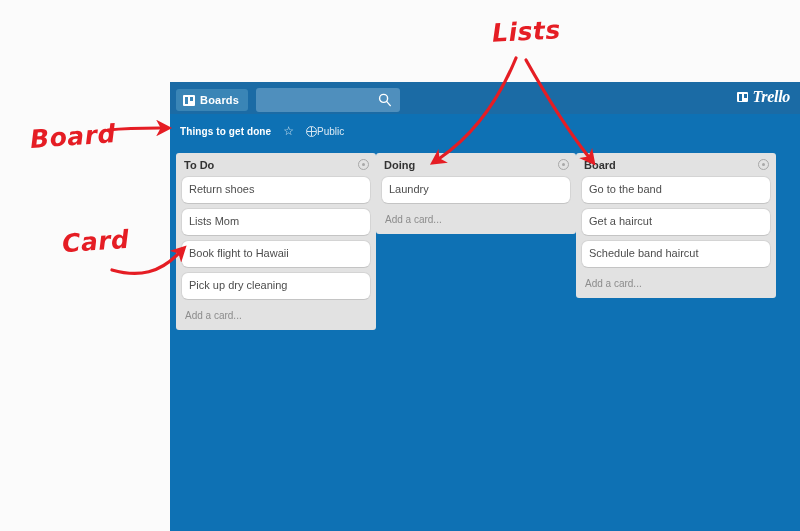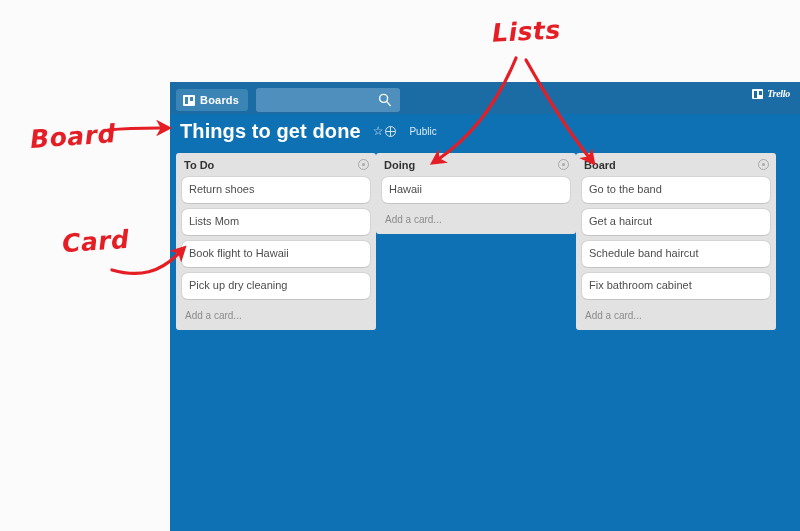--- a/index.html
+++ b/index.html
@@ -113,57 +113,57 @@
   }
   #trello-logo .board-glyph {
     width: 11px; height: 10px;
   }
   #trello-logo .board-glyph::before { background: #1b6ba5; }
   #trello-logo .board-glyph::after  { background: #1b6ba5; }
   #trello-wordmark {
     color: #ffffff;
     font-family: "Liberation Serif", serif;
     font-style: italic;
-    font-size: 10px;
+    font-size: 16px;
     font-weight: bold;
     letter-spacing: -0.3px;
   }
 
   
   #board-header {
     position: absolute;
     left: 0;
     top: 32px;
     width: 630px;
     height: 34px;
     display: flex;
     align-items: center;
     padding-left: 10px;
     box-sizing: border-box;
     background: #0e71b4;
   }
   #board-title {
     color: #ffffff;
-    font-size: 20px;
+    font-size: 10px;
     font-weight: bold;
     letter-spacing: 0.1px;
     cursor: pointer;
   }
   #board-star-icon {
     margin-left: 12px;
     color: #cfe3f0;
     font-size: 12px;
     line-height: 1;
     cursor: pointer;
   }
   #board-visibility {
-    margin-left: 2px;
+    margin-left: 12px;
     display: flex;
     align-items: flex-start;
-    gap: 13px;
+    gap: 0;
     cursor: pointer;
   }
   #globe-icon {
     width: 11px; height: 11px;
     border: 1px solid #d2e4f1;
     border-radius: 50%;
     position: relative;
     box-sizing: border-box;
   }
   #globe-icon::before {
@@ -323,35 +323,34 @@
       </div>
       <div class="add-card">Add a card...</div>
     </div>
 
     <div class="list">
       <div class="list-header">
         <span class="list-title">Doing</span>
         <span class="list-menu-icon"></span>
       </div>
       <div class="cards">
-        <div class="card">Hawaii</div>
+        <div class="card">Laundry</div>
       </div>
       <div class="add-card">Add a card...</div>
     </div>
 
     <div class="list">
       <div class="list-header">
         <span class="list-title">Board</span>
         <span class="list-menu-icon"></span>
       </div>
       <div class="cards">
         <div class="card">Go to the band</div>
         <div class="card">Get a haircut</div>
         <div class="card">Schedule band haircut</div>
-        <div class="card">Fix bathroom cabinet</div>
       </div>
       <div class="add-card">Add a card...</div>
     </div>
 
   </div>
 </div>
 
 <div id="annotations">
 
   <span class="anno-label" id="anno-board-label">Board</span>

